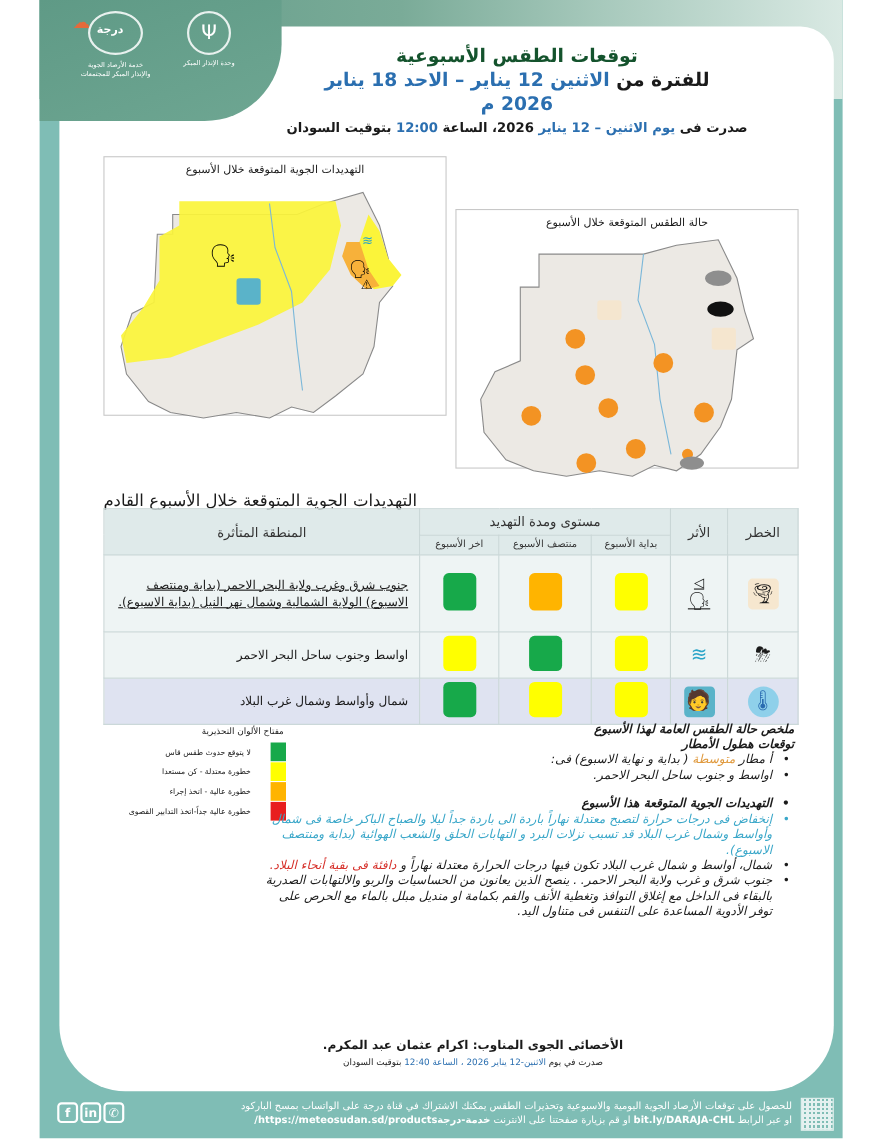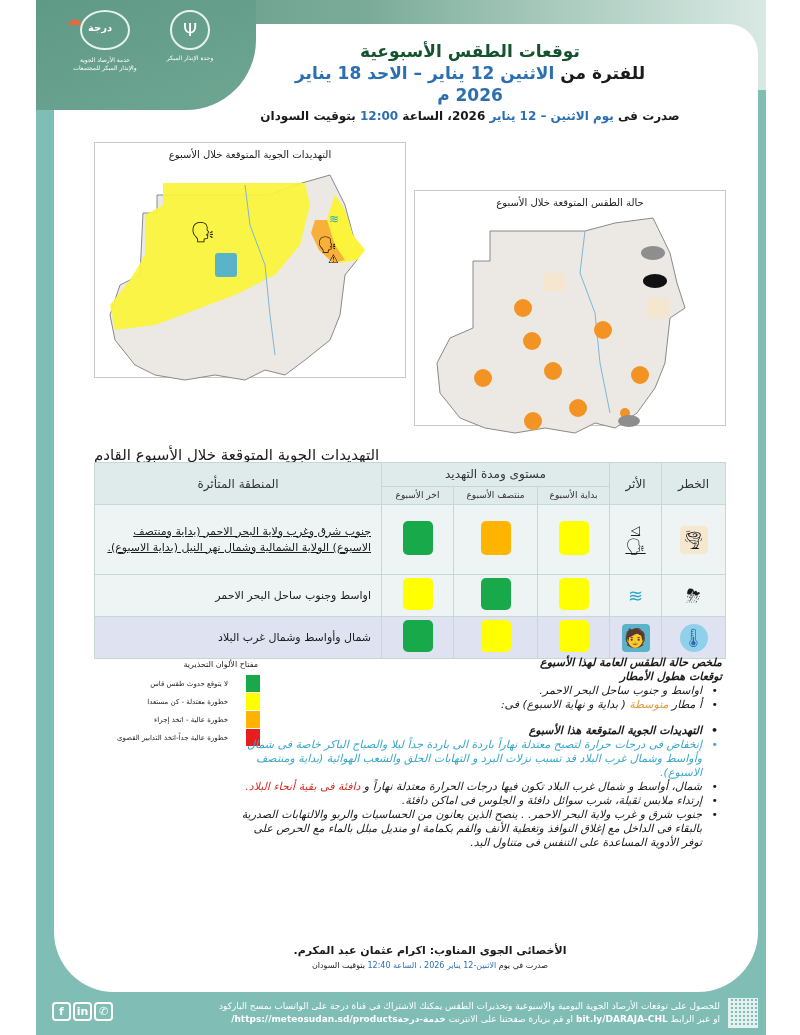--- a/index.html
+++ b/index.html
@@ -225,36 +225,35 @@
   <div class="legend-item">
     <span class="legend-swatch" style="background: rgb(232, 30, 30);"></span>
     <span class="legend-text">خطورة عالية جداً-اتخذ التدابير القصوى</span>
   </div>
 </div>
 
 <div class="summary">
   <div class="s-title">ملخص حالة الطقس العامة لهذا الأسبوع</div>
   <div class="s-sub">توقعات هطول الأمطار</div>
   <ul>
-    <li>اواسط و جنوب ساحل البحر الاحمر.</li>
     <li>
       <span>أ مطار</span>
       <span class="orange">متوسطة</span>
       <span>( بداية و نهاية الاسبوع) فى:</span>
     </li>
+    <li>اواسط و جنوب ساحل البحر الاحمر.</li>
   </ul>
   <div class="gap"></div>
   <ul>
     <li class="s-sub">التهديدات الجوية المتوقعة هذا الأسبوع</li>
     <li class="cyan">إنخفاض فى درجات حرارة لتصبح معتدلة نهاراً باردة الى باردة جداً ليلا والصباح الباكر خاصة فى شمال وأواسط وشمال غرب البلاد قد تسبب نزلات البرد و التهابات الحلق والشعب الهوائية (بداية ومنتصف الاسبوع).</li>
     <li>
       <span>شمال، أواسط و شمال غرب البلاد تكون فيها درجات الحرارة معتدلة نهاراً و</span>
       <span class="red">دافئة فى بقية أنحاء البلاد.</span>
     </li>
-    <li>إرتداء ملابس ثقيلة، شرب سوائل دافئة و الجلوس فى اماكن دافئة.</li>
     <li>جنوب شرق و غرب ولاية البحر الاحمر. . ينصح الذين يعانون من الحساسيات والربو والالتهابات الصدرية بالبقاء فى الداخل مع إغلاق النوافذ وتغطية الأنف والفم بكمامة او منديل مبلل بالماء مع الحرص على توفر الأدوية المساعدة على التنفس فى متناول اليد.</li>
   </ul>
 </div>
 
 <div class="forecaster">
   <div class="name">الأخصائى الجوى المناوب: اكرام عثمان عبد المكرم.</div>
   <div class="issued">
     <span>صدرت في يوم</span>
     <span class="blue">الاثنين-12 يناير 2026 ، الساعة 12:40</span>
     <span>بتوقيت السودان</span>

